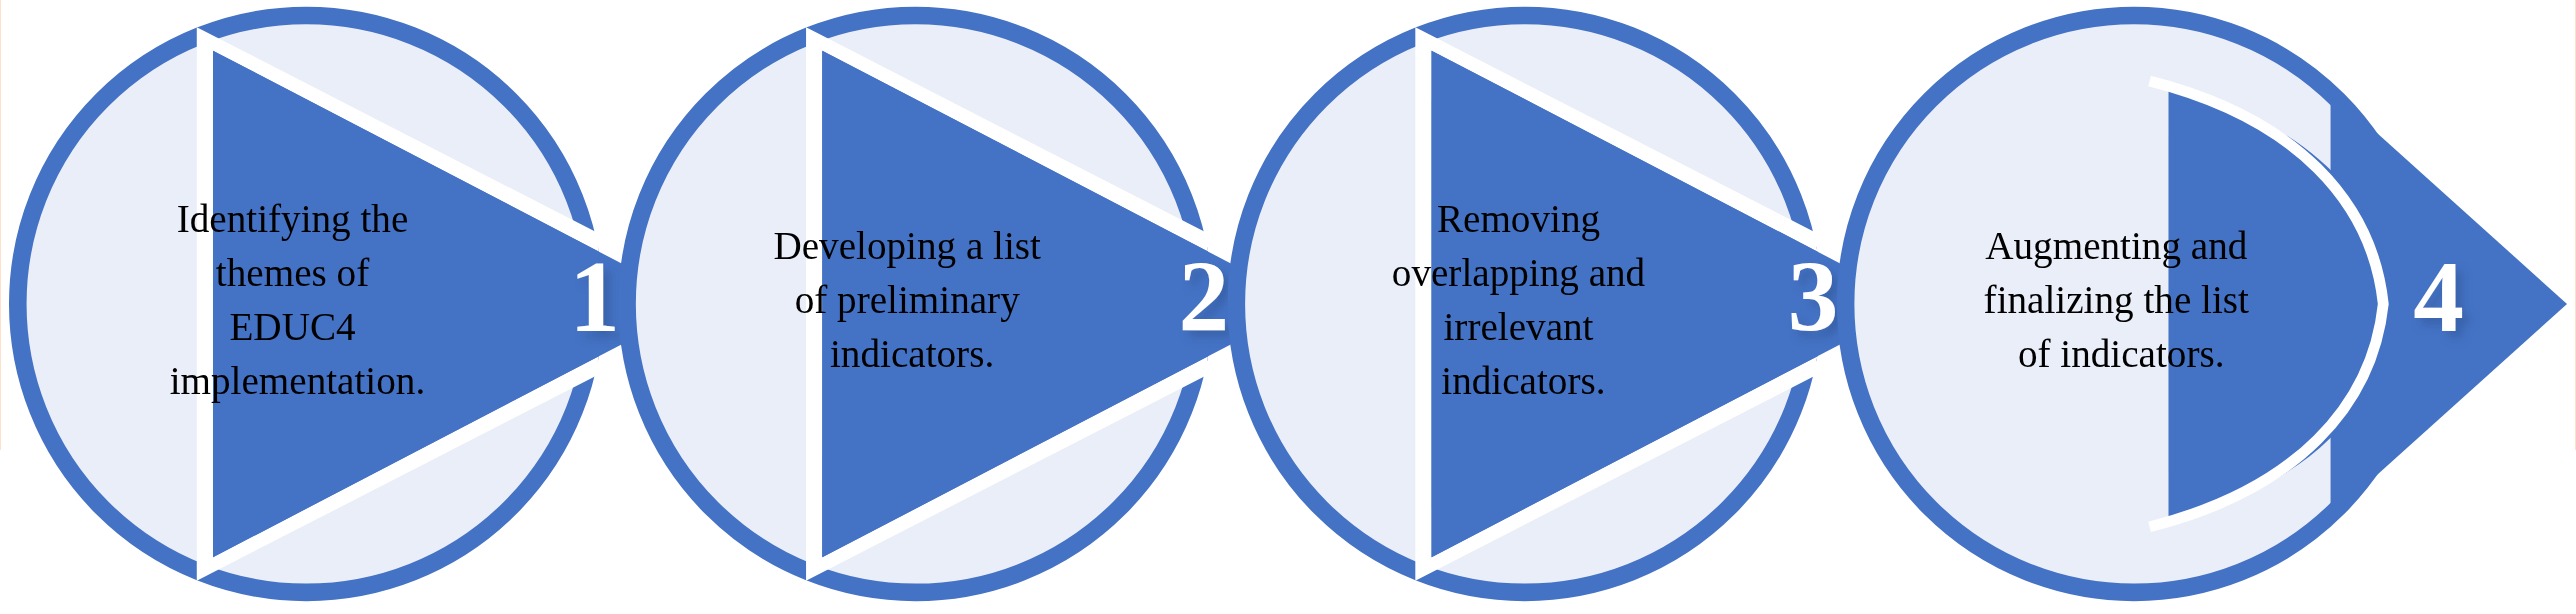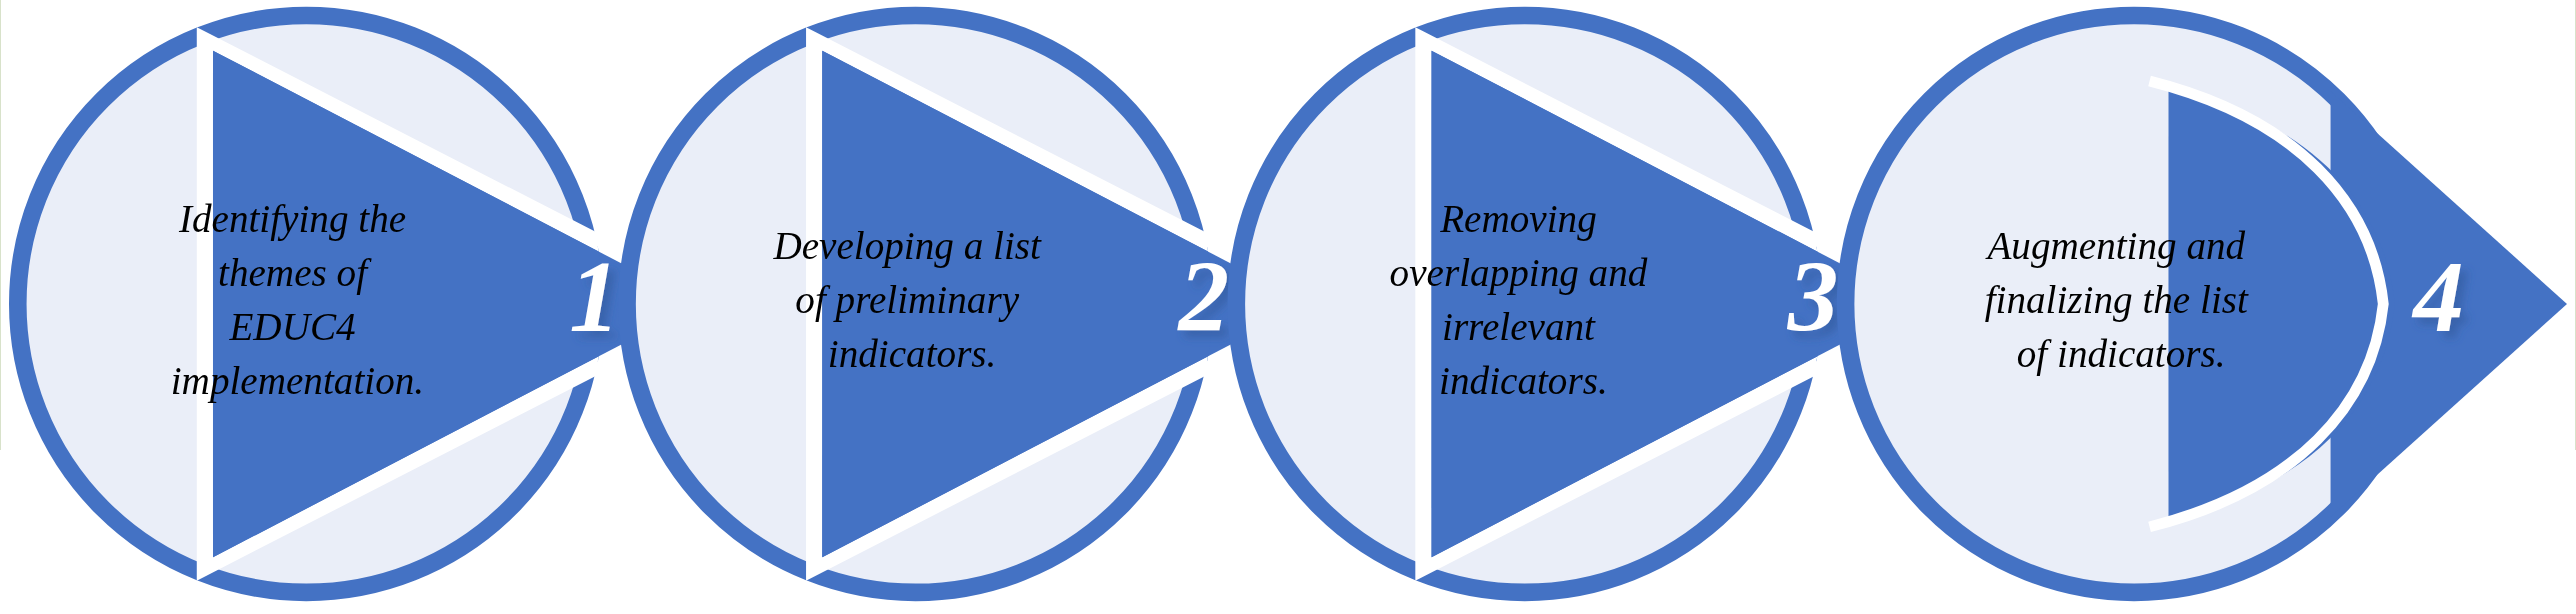--- a/index.html
+++ b/index.html
@@ -10,22 +10,21 @@
   body {
     width: 2576px;
     height: 614px;
     overflow: hidden;
     font-family: "Liberation Serif", serif;
   }
   #diagram-root {
     position: relative;
     width: 2576px;
     height: 450px;
-    background: #4d7c0f;
-    font-style: italic;
+    background: #f97316;
   }
   svg.process-svg {
     display: block;
     width: 2576px;
     height: 614px;
   }
   .step-text {
     font-family: "Liberation Serif", serif;
     font-size: 58px;
     fill: #000000;

